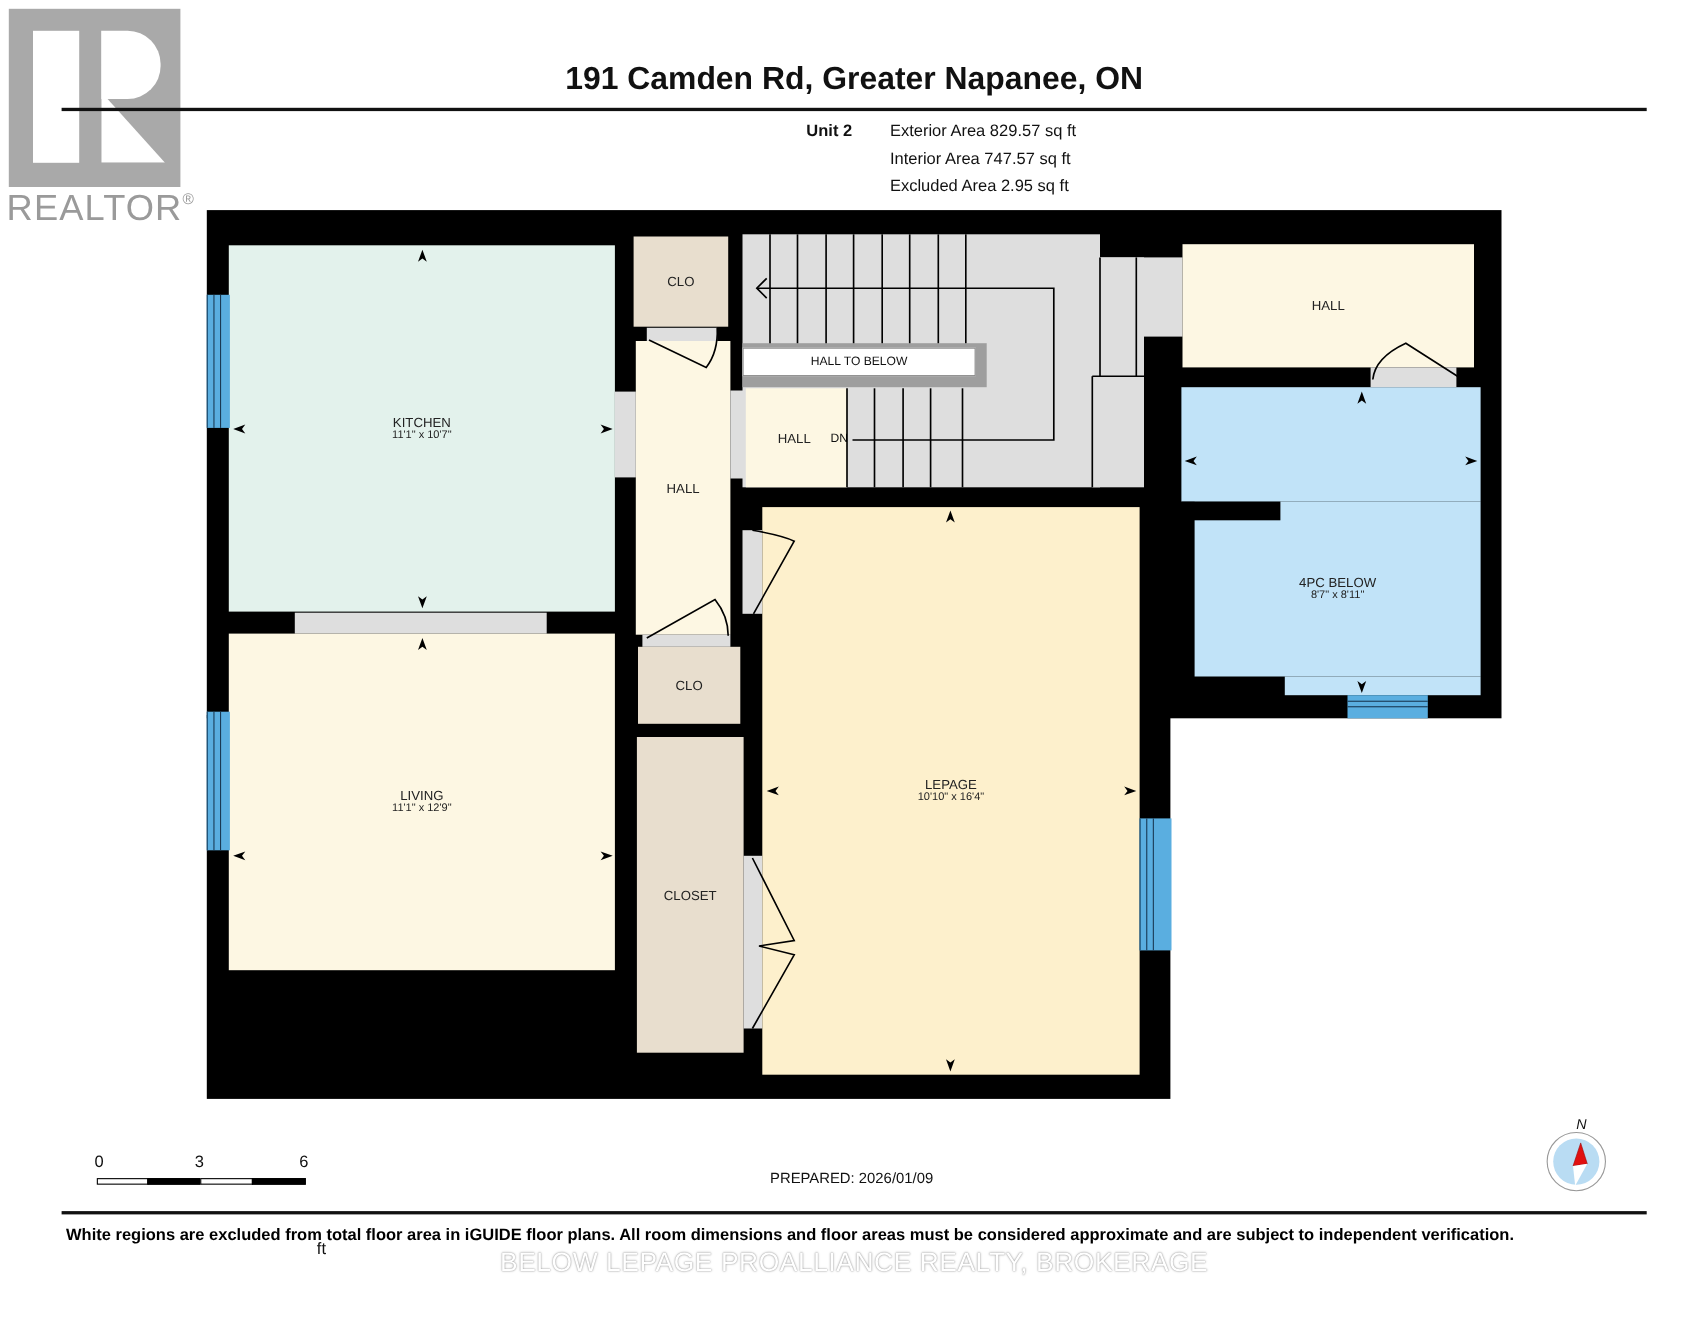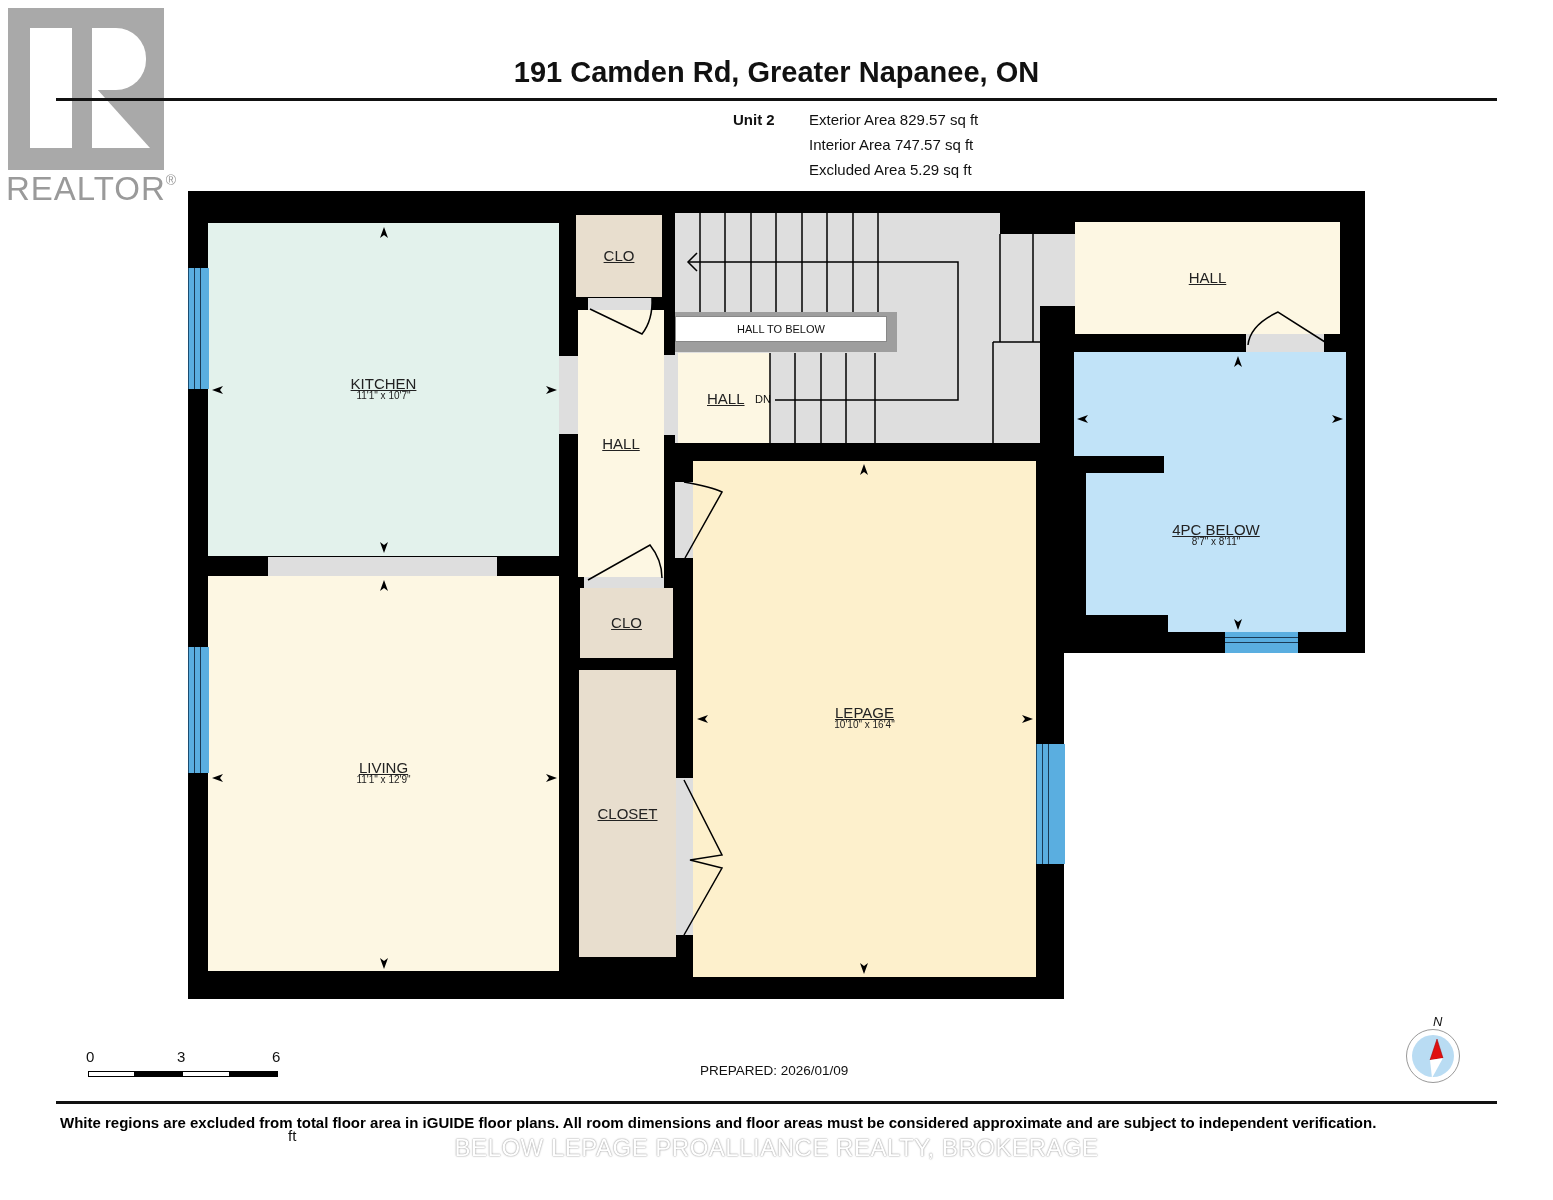--- a/index.html
+++ b/index.html
@@ -12,21 +12,21 @@
   .logo-r-leg { left:92px; top:90px; width:58px; height:58px; background:#fff; clip-path:polygon(0 0, 10% 0, 100% 100%, 0 100%); }
   .logo-text { left:6px; top:170px; font-size:33px; color:#9a9a9a; letter-spacing:1px; }
   .logo-text sup { font-size:14px; vertical-align:top; position:relative; top:2px; }
   .title { left:0; top:56px; width:1553px; text-align:center; font-size:29px; font-weight:bold; color:#111; }
   .title-rule { left:56px; top:98px; width:1441px; height:3px; background:#111; }
   .unit-label { left:733px; top:111px; font-size:15px; font-weight:bold; }
   .area-line { left:793px; font-size:15px;margin-left:16px; }
   
   .walls { background:#000; }
   .room { display:flex; align-items:center; justify-content:center; flex-direction:column; text-align:center; font-size:11px; line-height:12px; color:#222; }
-  .room-name { font-size:15px;text-decoration:underline; }
+  .room-name { font-size:12px; }
   .room-dim { font-size:10px; }
   .green { background:#e3f2ec;justify-content:center; }
   .cream { background:#fdf7e3; }
   .bedroom { background:#fdf0cc; }
   .tan { background:#e8dece; }
   .bath { background:#c1e3f8; }
   .grey { background:#dedede; }
   .window-v { background:#5aaee0; border-left:1px solid #1a4c70; }
   .window-v::before, .window-v::after { content:""; position:absolute; top:0; bottom:0; width:1px; background:#1a3a55; }
   .window-v::before { left:5px; } .window-v::after { left:11px; }
@@ -53,34 +53,34 @@
 <div class="abs logo-r-stem"></div>
 <div class="abs logo-r-bowl"></div>
 <div class="abs logo-r-leg"></div>
 <div class="abs logo-text"><span>REALTOR</span><sup>®</sup></div>
 
 <div class="abs title">191 Camden Rd, Greater Napanee, ON</div>
 <div class="abs title-rule"></div>
 <div class="abs unit-label">Unit 2</div>
 <div class="abs area-line" style="top:111px">Exterior Area 829.57 sq ft</div>
 <div class="abs area-line" style="top:136px">Interior Area 747.57 sq ft</div>
-<div class="abs area-line" style="top:161px">Excluded Area 5.29 sq ft</div>
+<div class="abs area-line" style="top:161px">Excluded Area 2.95 sq ft</div>
 
 <div class="abs walls" style="left:188px;top:191px;width:1177px;height:462px"></div>
 <div class="abs walls" style="left:188px;top:650px;width:876px;height:349px"></div>
 
 <div class="abs room green" style="left:208px;top:223px;width:351px;height:333px">
   <span class="room-name">KITCHEN</span>
   <span class="room-dim">11'1" x 10'7"</span>
 </div>
 <div class="abs grey" style="left:268px;top:557px;width:229px;height:19px"></div>
 <div class="abs grey" style="left:559px;top:356px;width:19px;height:78px"></div>
 <div class="abs window-v" style="left:188px;top:268px;width:20px;height:121px"></div>
 
-<div class="abs room cream" style="left:208px;top:576px;width:351px;height:395px">
+<div class="abs room cream" style="left:208px;top:576px;width:351px;height:306px">
   <span class="room-name">LIVING</span>
   <span class="room-dim">11'1" x 12'9"</span>
 </div>
 <div class="abs window-v" style="left:188px;top:647px;width:20px;height:126px"></div>
 
 <div class="abs room tan" style="left:576px;top:215px;width:86px;height:82px">
   <span class="room-name">CLO</span>
 </div>
 <div class="abs grey" style="left:588px;top:298px;width:64px;height:12px"></div>
 

